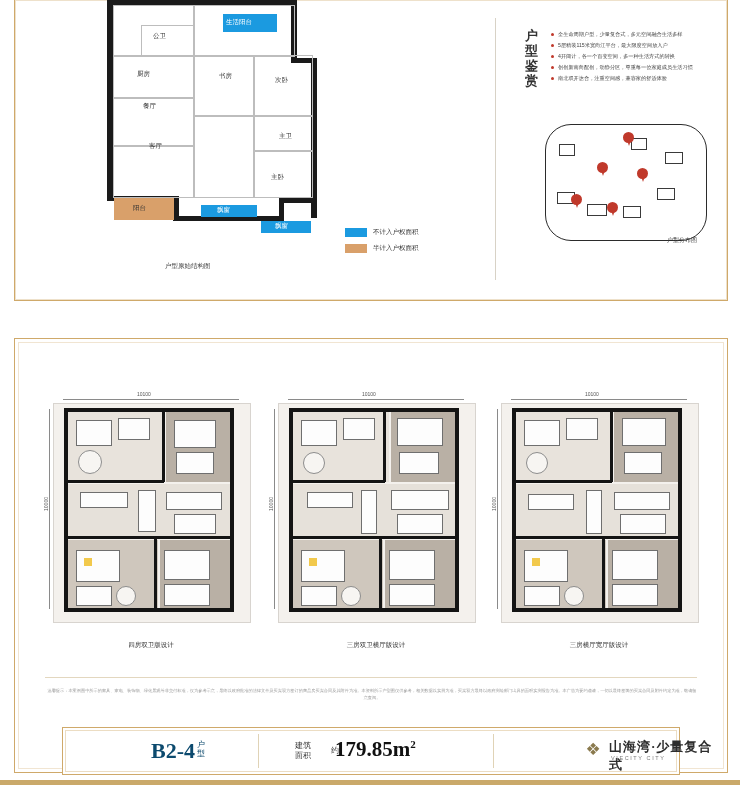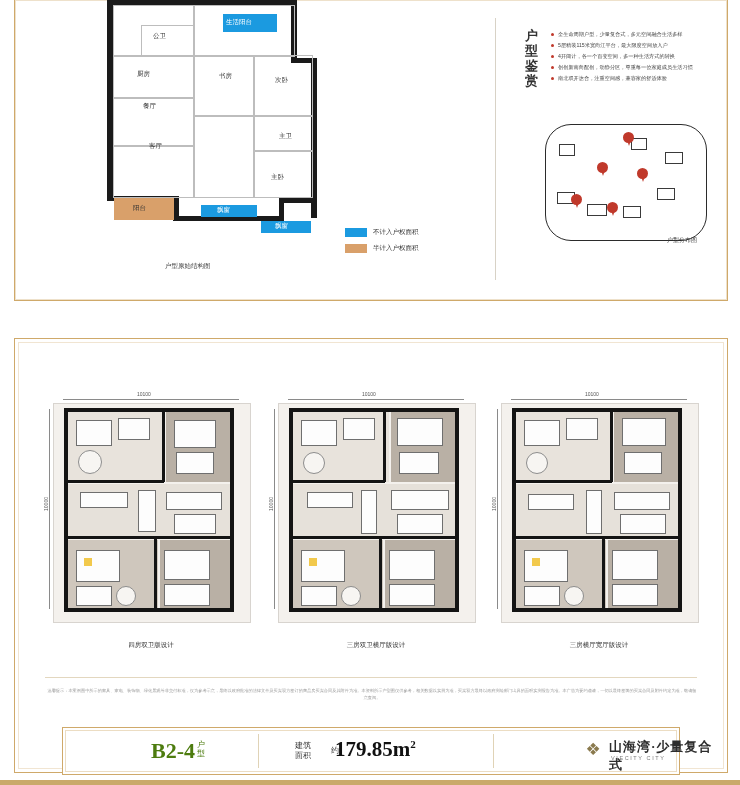--- a/index.html
+++ b/index.html
@@ -134,21 +134,21 @@
   .footer{
     position:absolute;left:62px;top:727px;width:616px;height:46px;
     border:1px solid #cfa96a;background:#fff;
   }
   .footer .fin{position:absolute;left:2px;top:2px;right:2px;bottom:2px;border:1px solid rgba(207,169,106,.4);}
   .f-div{position:absolute;top:6px;width:1px;height:34px;background:#e0d3b6;}
   .f1{left:195px;} .f2{left:430px;}
 
   .btype{
     position:absolute;left:88px;top:10px;font-size:22px;font-weight:bold;
-    font-family:"Liberation Serif", serif;color:#4d7c0f;
+    font-family:"Liberation Serif", serif;color:#0c4a6e;
   }
   .btype .sub{font-size:8px;font-weight:normal;display:inline-block;vertical-align:2px;line-height:9px;margin-left:2px;}
   .btype .sub span{display:block;}
 
   .area-lbl{
     position:absolute;left:232px;top:13px;font-size:8px;color:#333;line-height:10px;text-align:center;
   }
   .area-lbl span{display:block;}
   .area-val{
     position:absolute;left:272px;top:9px;font-size:21px;font-weight:bold;

